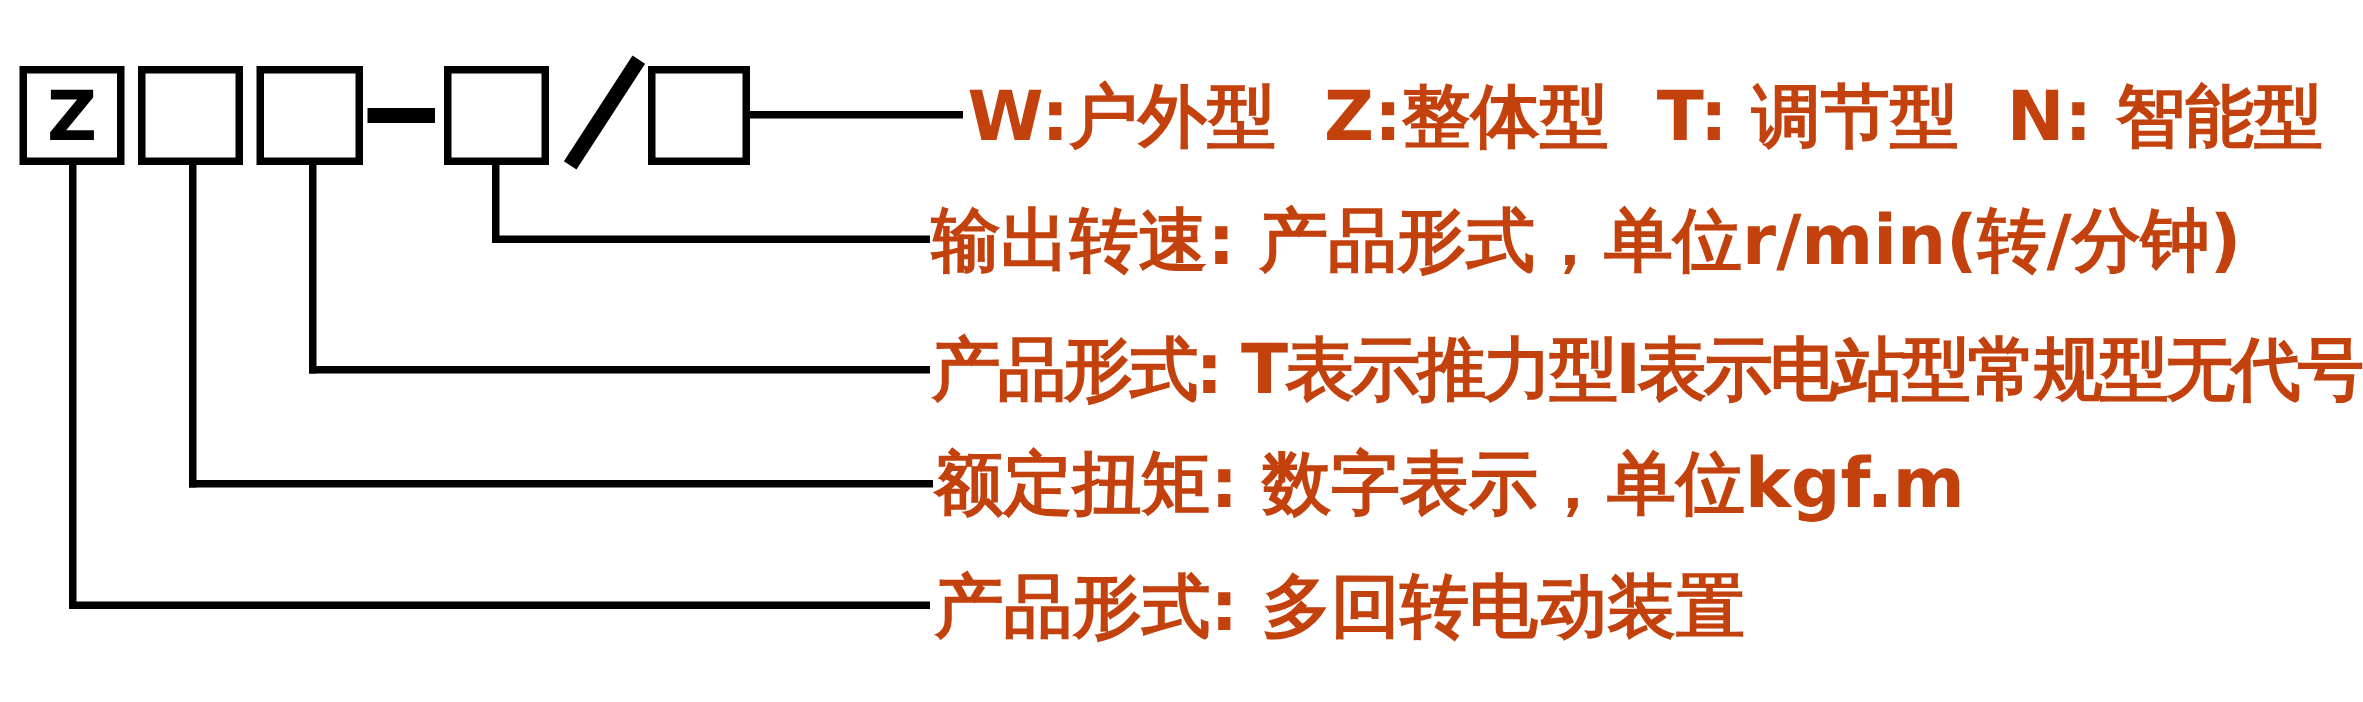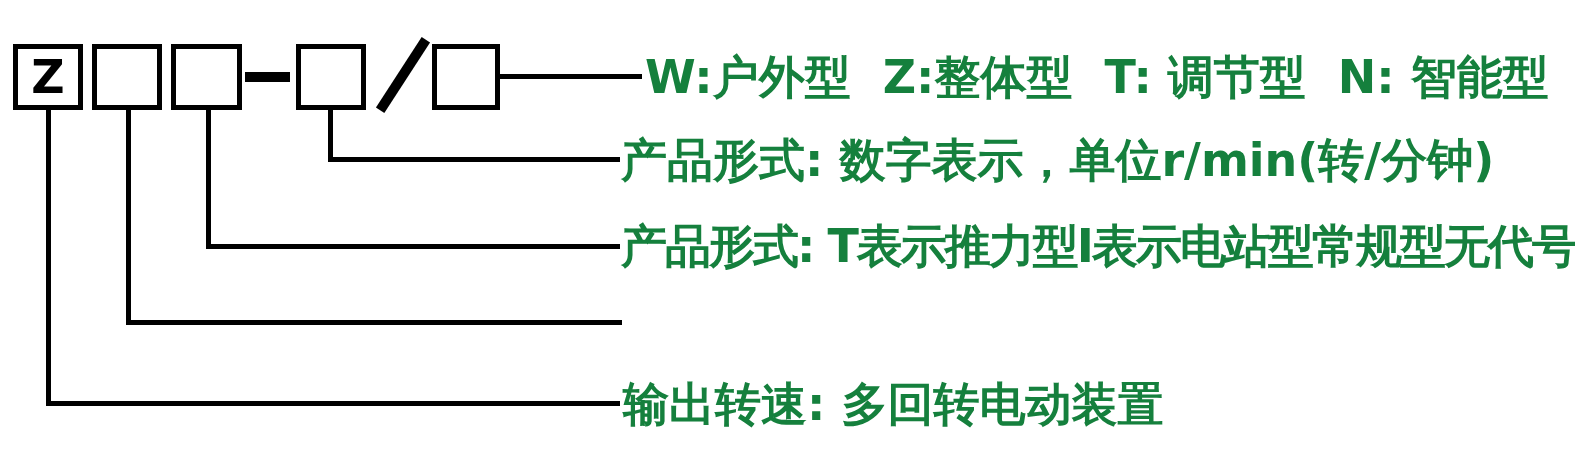--- a/index.html
+++ b/index.html
@@ -50,21 +50,21 @@
   .h2 { left: 328px; top: 157px; width: 292px; height: 5px; }
   .h3 { left: 206px; top: 244px; width: 414px; height: 5px; }
   .h4 { left: 126px; top: 320px; width: 496px; height: 5px; }
   .h5 { left: 46px;  top: 401px; width: 574px; height: 5px; }
   .label {
     position: absolute;
     font-weight: bold;
     font-size: 46px;
     line-height: 52px;
     white-space: pre;
-    color: #15803d;
+    color: #c2410c;
   }
   .r1 { left: 645px; top: 51px;  }
   .r2 { left: 621px; top: 134px; }
   .r3 { left: 621px; top: 220px; letter-spacing: -2px; }
   .r4 { left: 623px; top: 296px; }
   .r5 { left: 623px; top: 378px; }
 </style>
 </head>
 <body>
 
@@ -85,17 +85,18 @@
   <div class="line v3"></div>
   <div class="line v4"></div>
 
   <div class="line h1"></div>
   <div class="line h2"></div>
   <div class="line h3"></div>
   <div class="line h4"></div>
   <div class="line h5"></div>
 
   <div class="label r1">W:户外型  Z:整体型  T: 调节型  N: 智能型</div>
-  <div class="label r2">产品形式: 数字表示，单位r/min(转/分钟)</div>
+  <div class="label r2">输出转速: 产品形式，单位r/min(转/分钟)</div>
   <div class="label r3">产品形式: T表示推力型I表示电站型常规型无代号</div>
-  <div class="label r5">输出转速: 多回转电动装置</div>
+  <div class="label r4">额定扭矩: 数字表示，单位kgf.m</div>
+  <div class="label r5">产品形式: 多回转电动装置</div>
 
 </div>
 
 </body></html>

